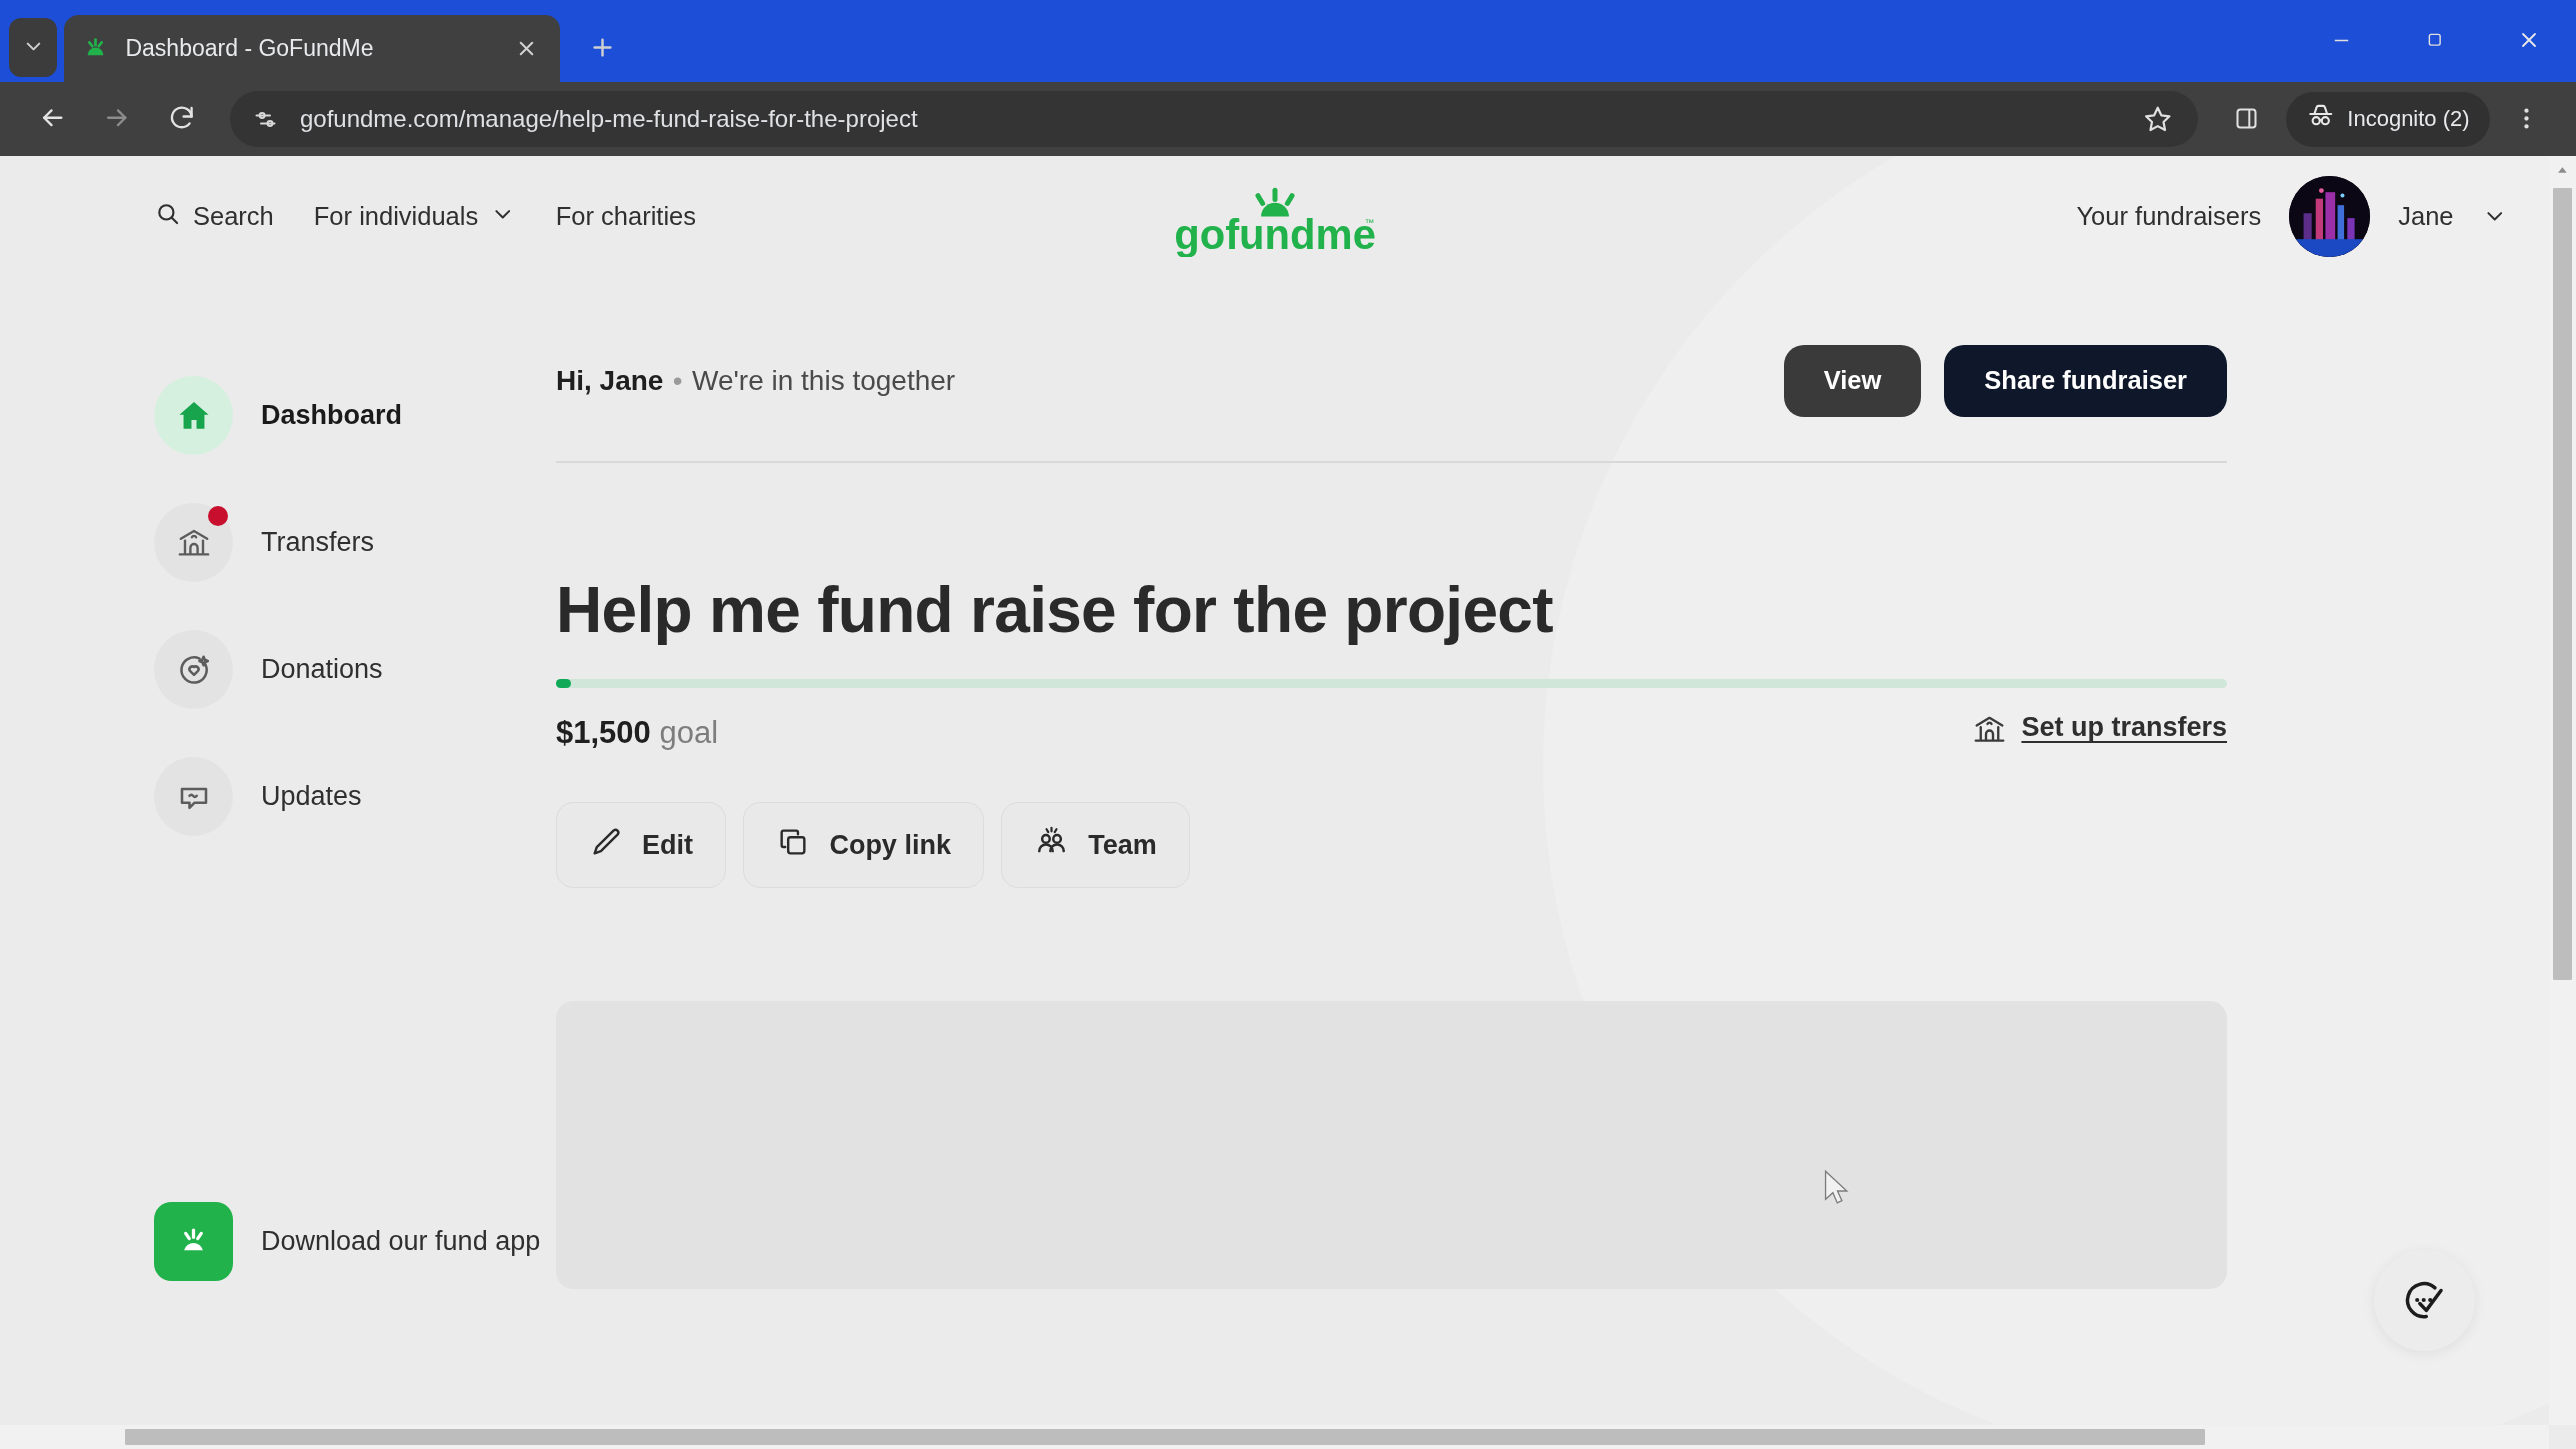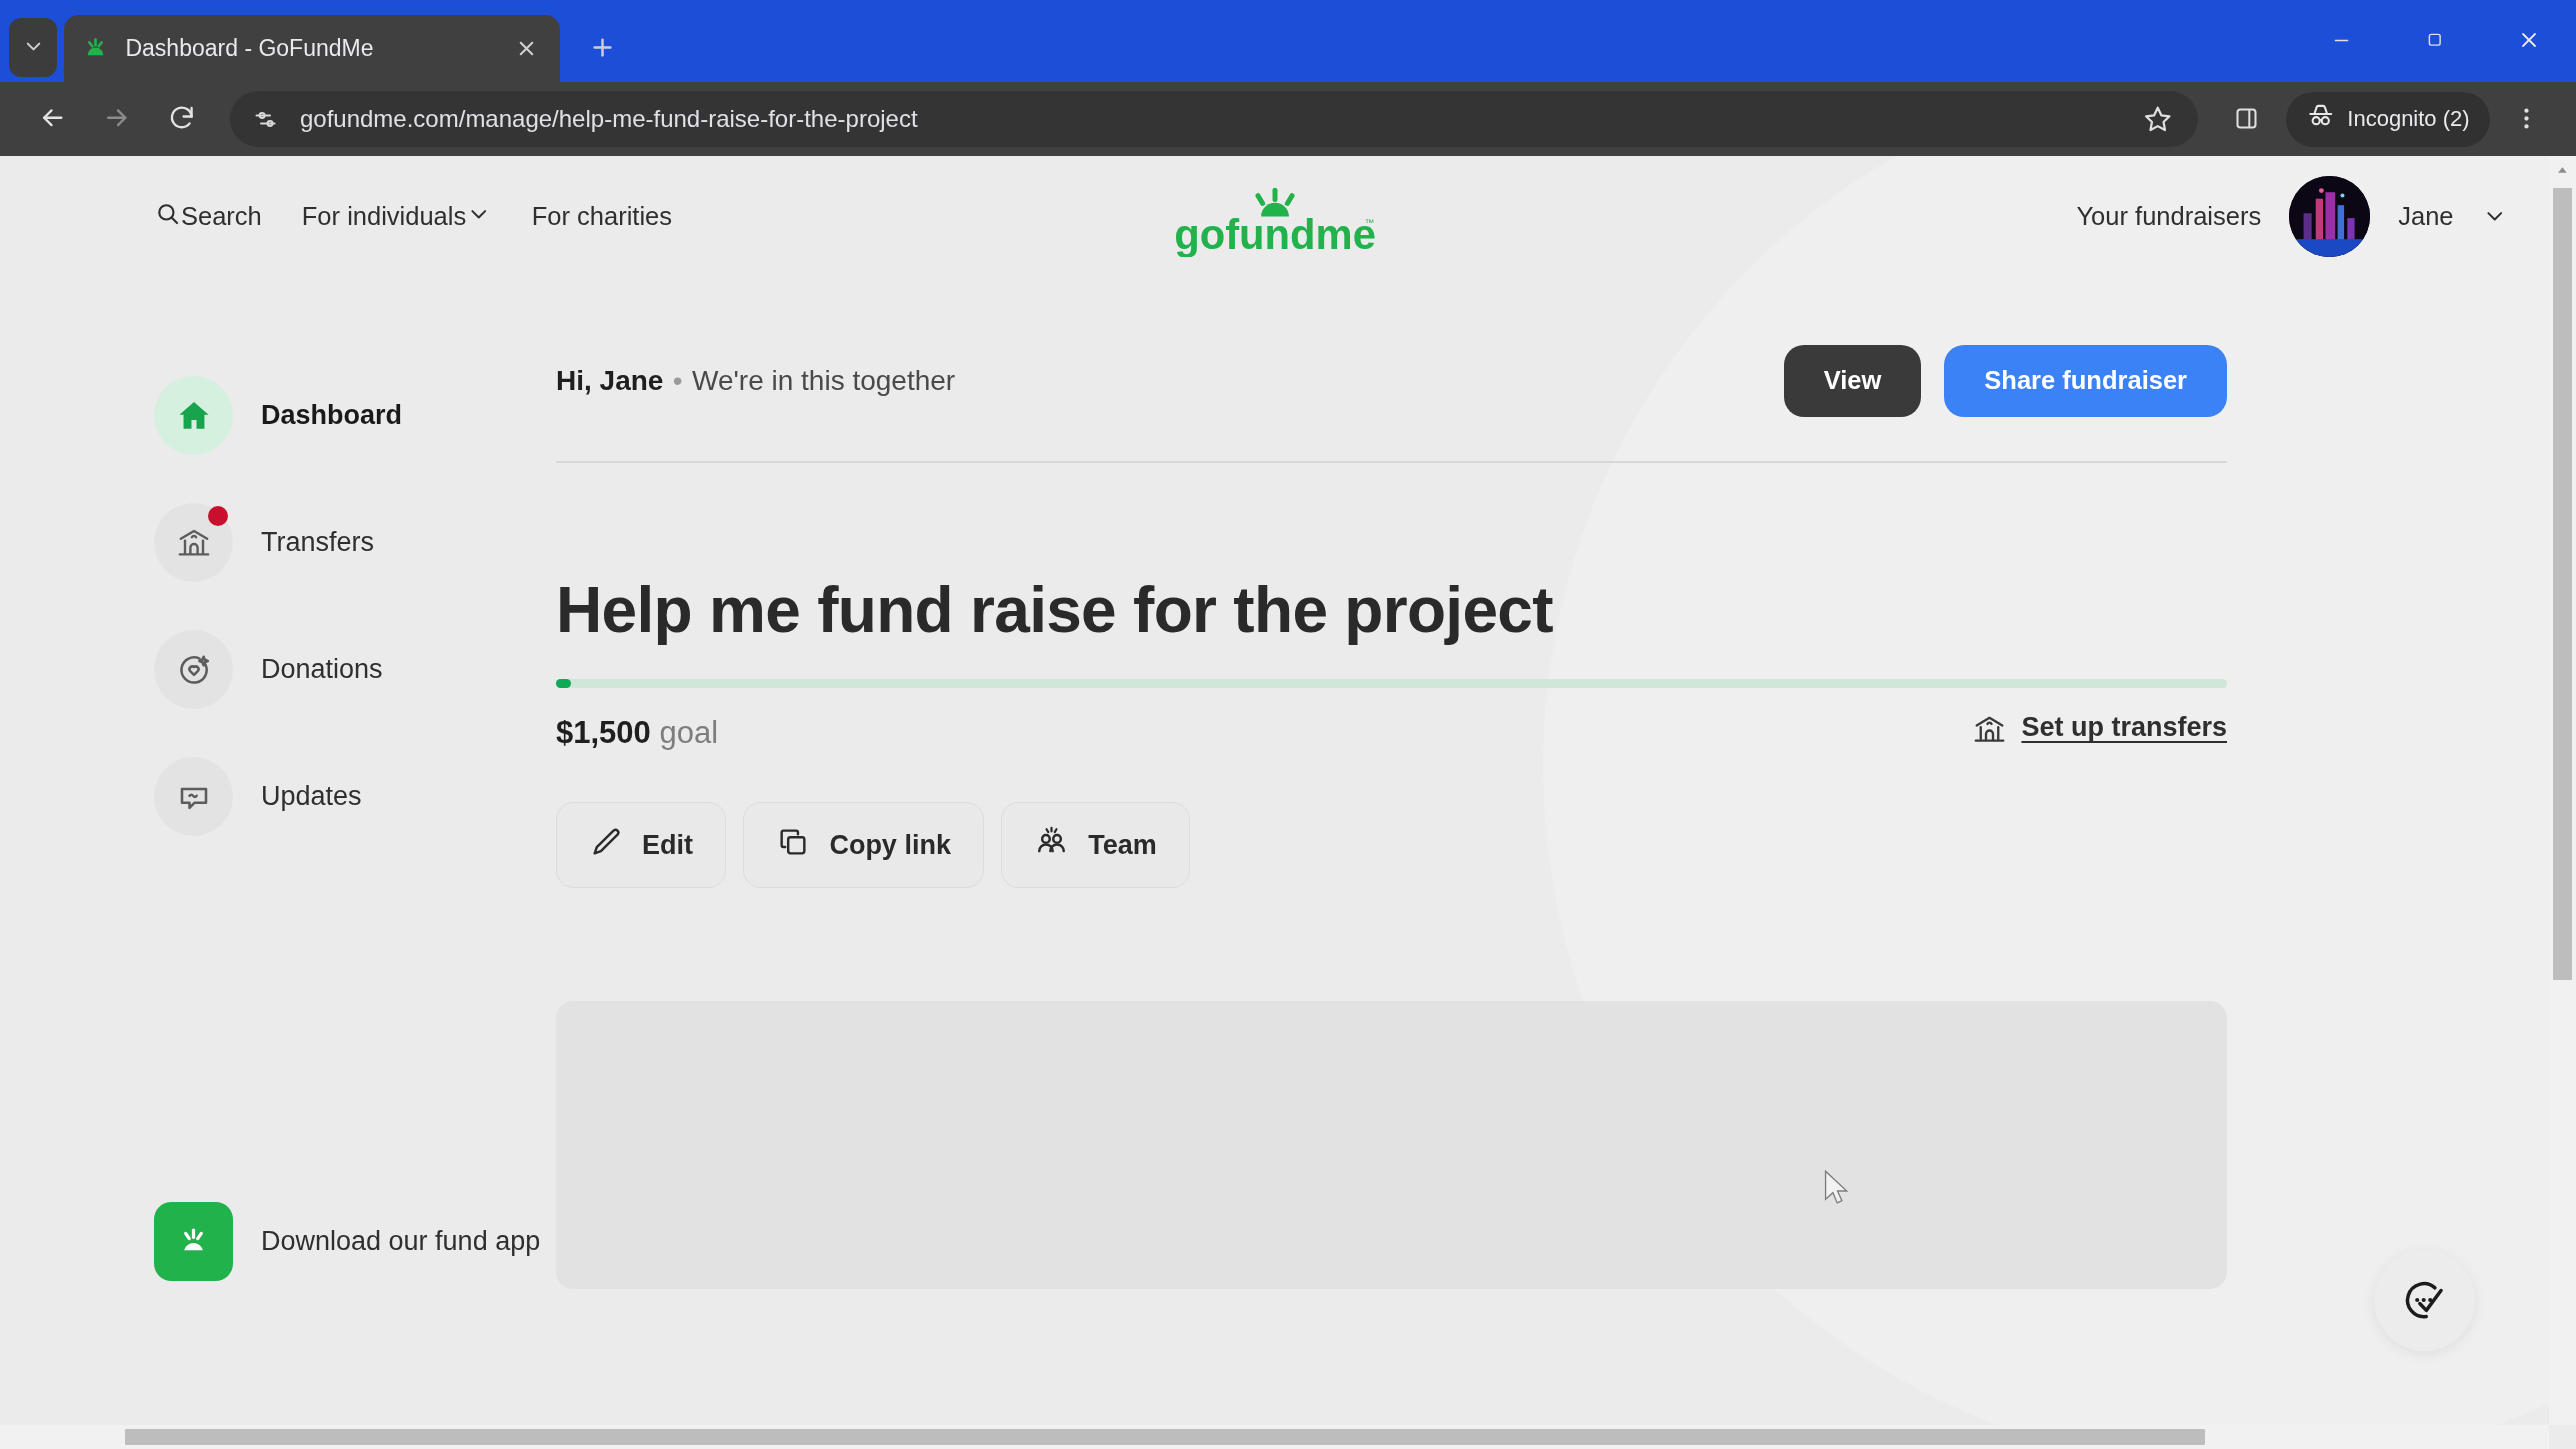--- a/index.html
+++ b/index.html
@@ -203,20 +203,21 @@
     position: relative;
   }
   .gfm-nav-left {
     display: flex;
     align-items: center;
     gap: 40px;
   }
   .nav-item {
     display: flex;
     align-items: center;
+    gap: 12px;
     font-size: 25.5px;
     color: #2f2f2f;
     white-space: nowrap;
   }
   .gfm-logo {
     position: absolute;
     left: 50%;
     transform: translateX(-50%);
     top: 50%;
     margin-top: -29.5px;
@@ -328,21 +329,21 @@
     font-size: 25.5px;
     font-weight: bold;
     display: flex;
     align-items: center;
     justify-content: center;
     padding: 0 40px;
     height: 72px;
     white-space: nowrap;
   }
   .btn-dark { background: #3a3a3a; color: #ffffff; }
-  .btn-green { background: #3b82f6; color: #ffffff; }
+  .btn-green { background: #0f172a; color: #ffffff; }
 
   .divider {
     height: 1.3px;
     background: #d8d8d8;
     margin-top: 17.4px;
   }
 
   .title {
     font-size: 64px;
     font-weight: bold;

